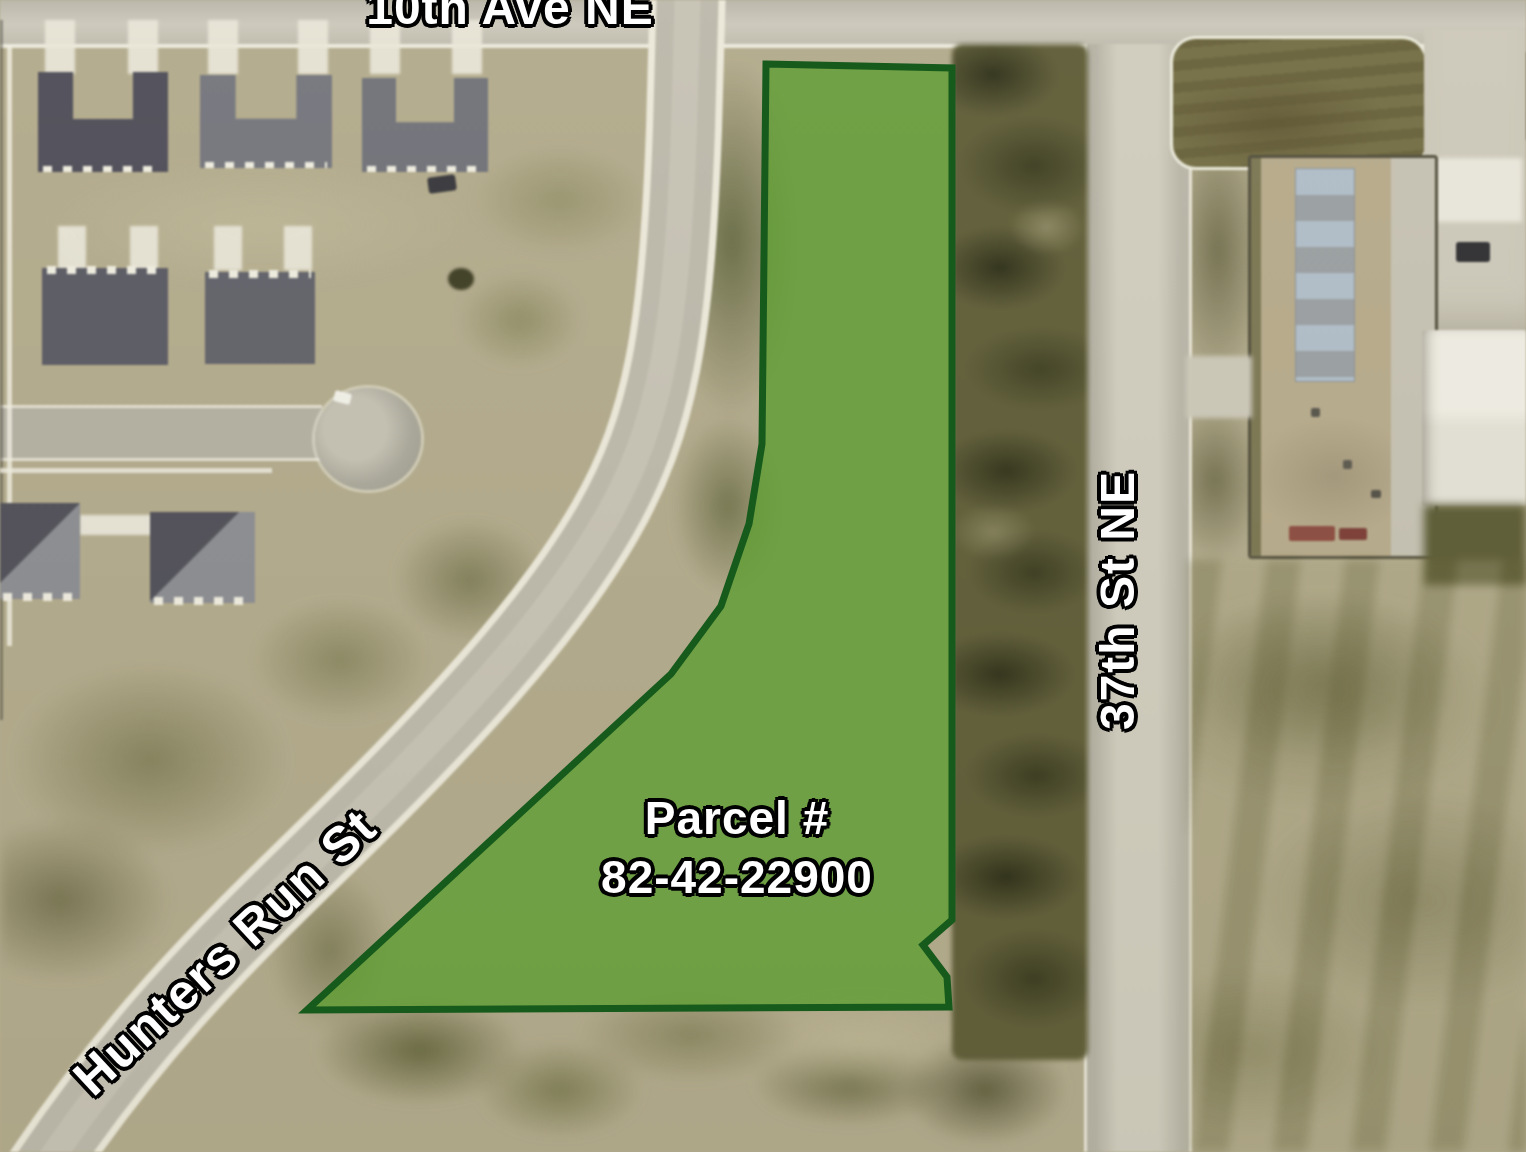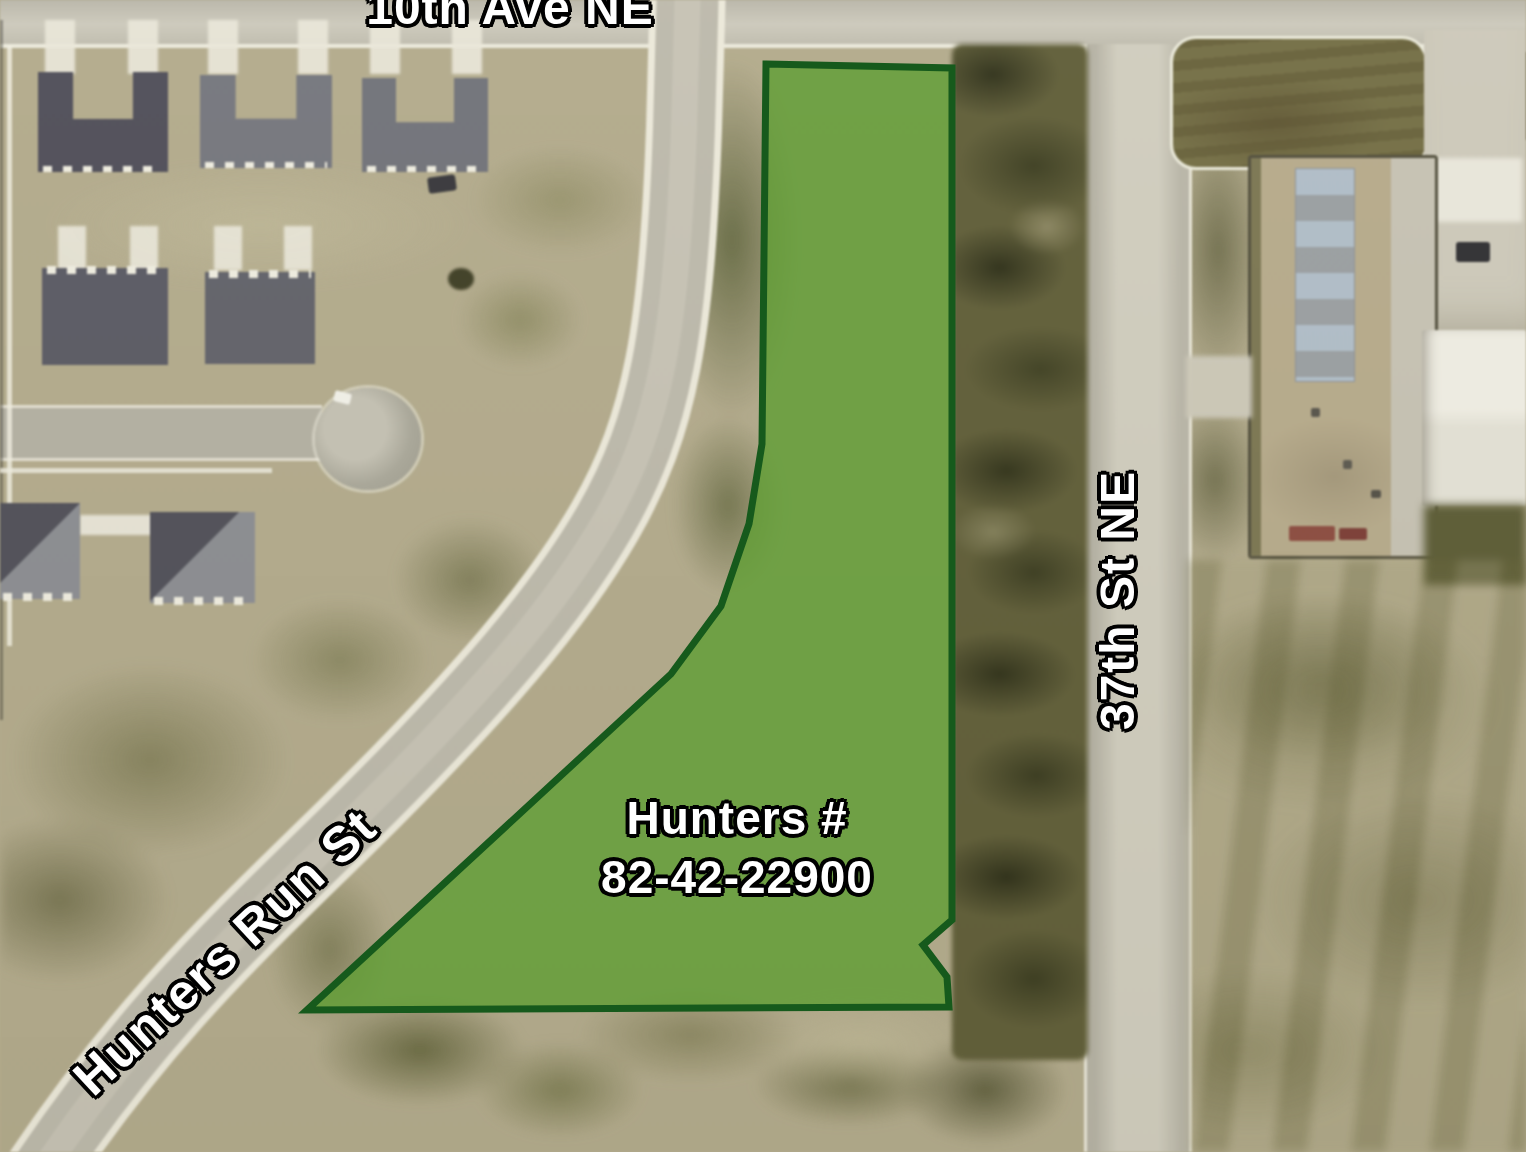--- a/index.html
+++ b/index.html
@@ -226,16 +226,16 @@
   </div>
 
   <svg id="parcel-svg" viewBox="0 0 1526 1152">
     <polygon points="766,64 952,68 952,920 923,945 947,977 949,1007 307,1010 671,674 721,606 749,524 762,444" style="fill:var(--parcel-fill,#5f9e33);fill-opacity:.8;stroke:var(--parcel-border,#165a1c);stroke-width:7;stroke-linejoin:miter;"></polygon>
   </svg>
 
   <div class="map-label" id="label-top">10th Ave NE</div>
   <div class="map-label" id="label-right">37th St NE</div>
   <div class="map-label" id="label-diag">Hunters Run St</div>
   <div class="map-label" id="label-parcel">
-    <div>Hunters #</div>
+    <div>Parcel #</div>
     <div>82-42-22900</div>
   </div>
 </div>
 
 </body></html>

